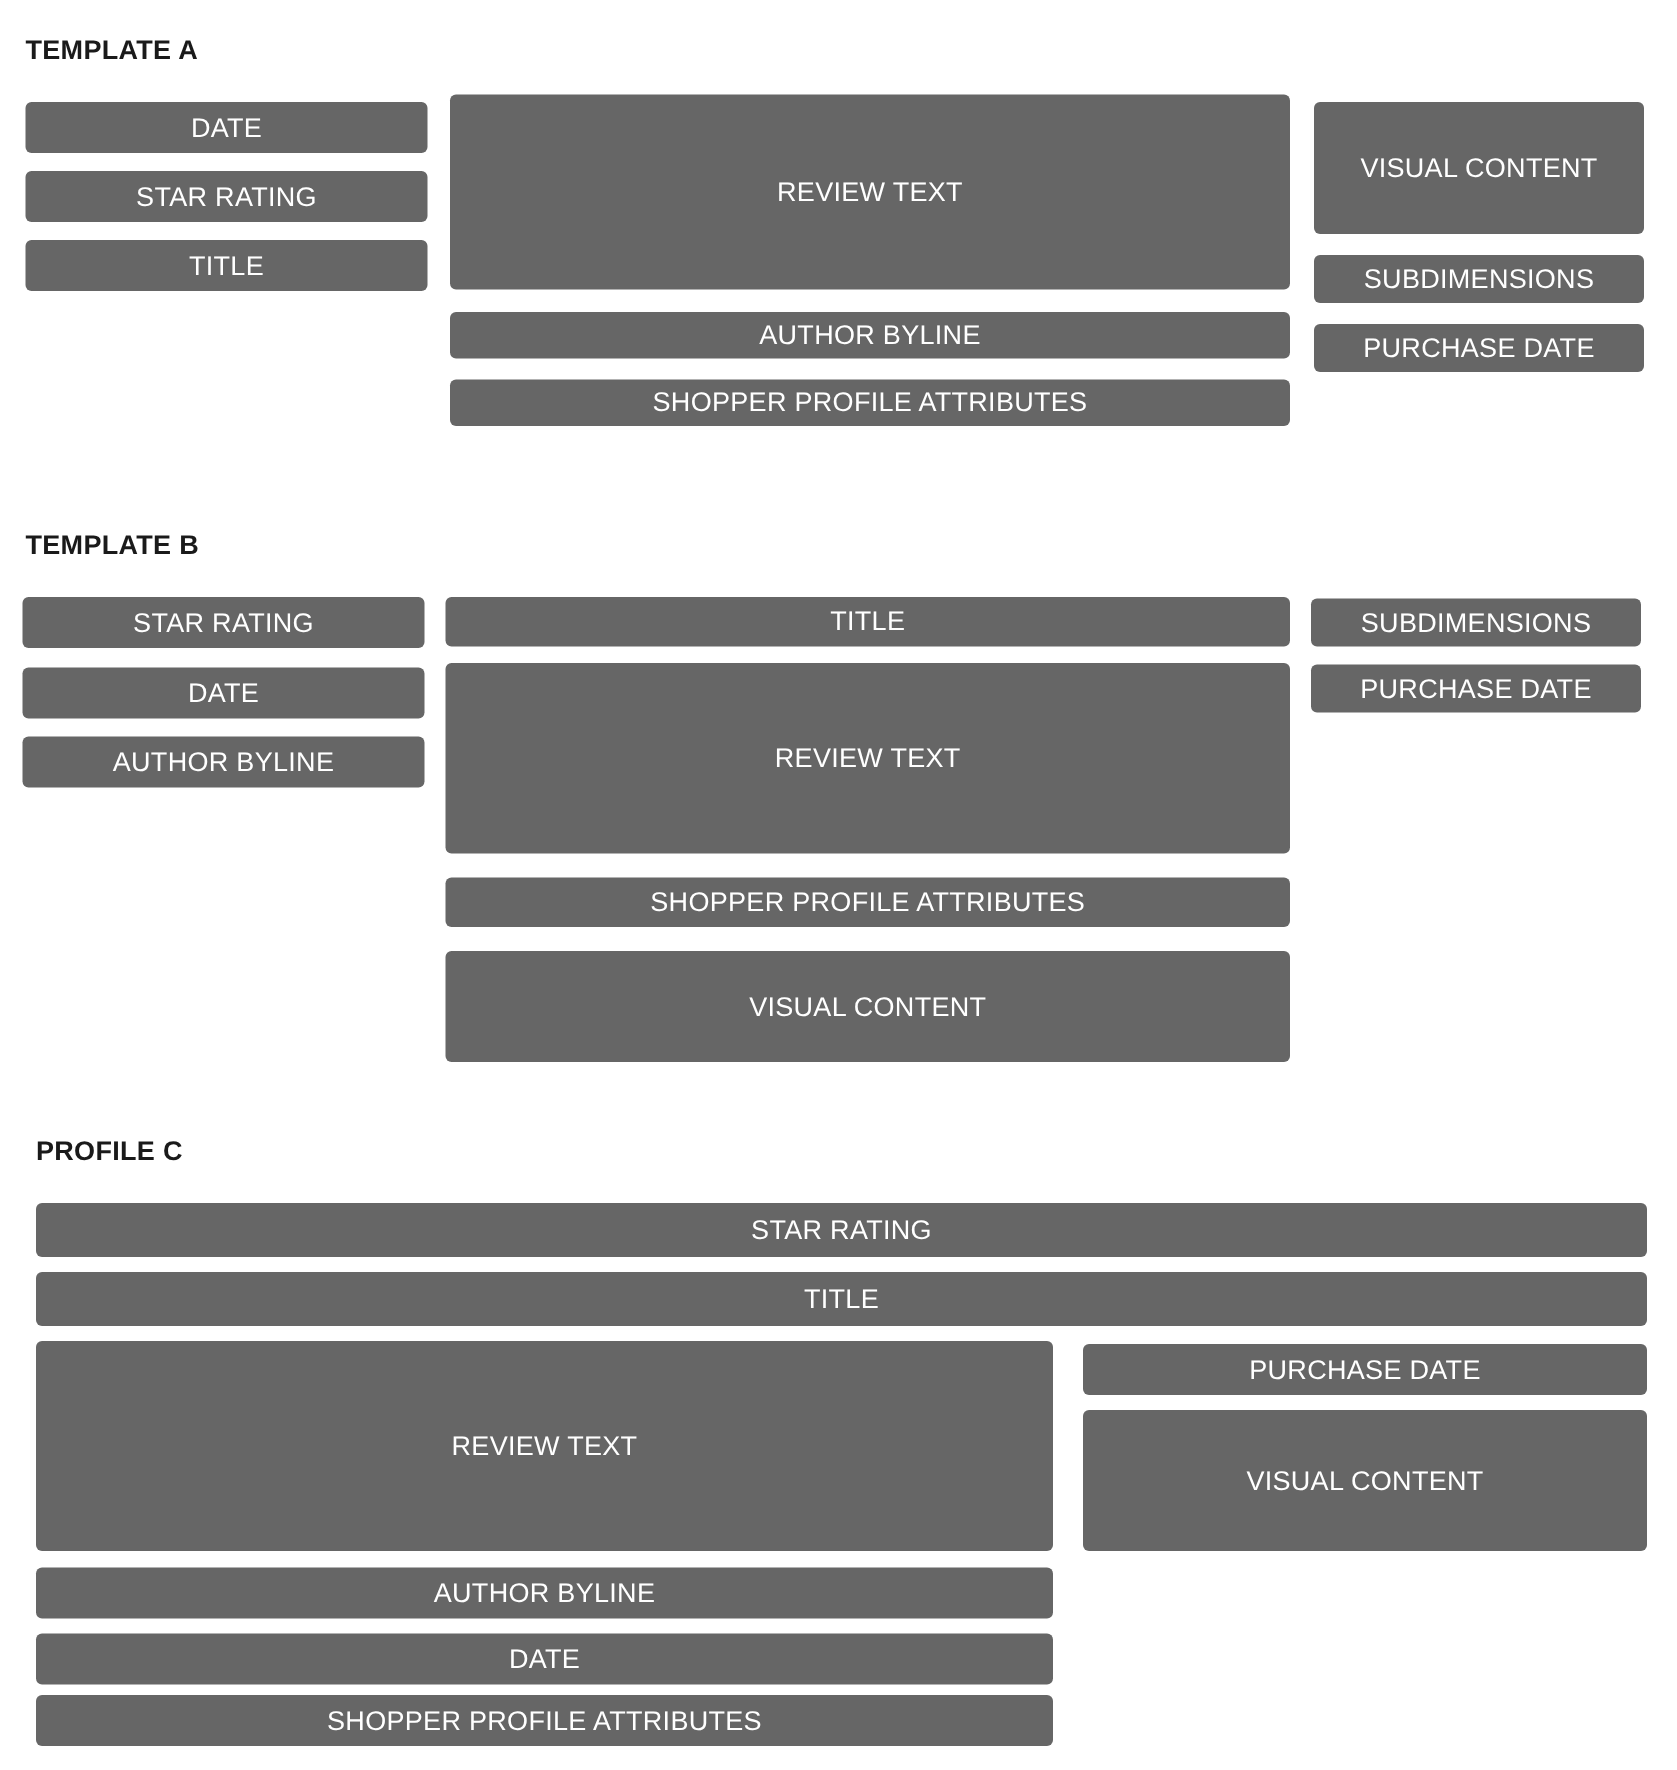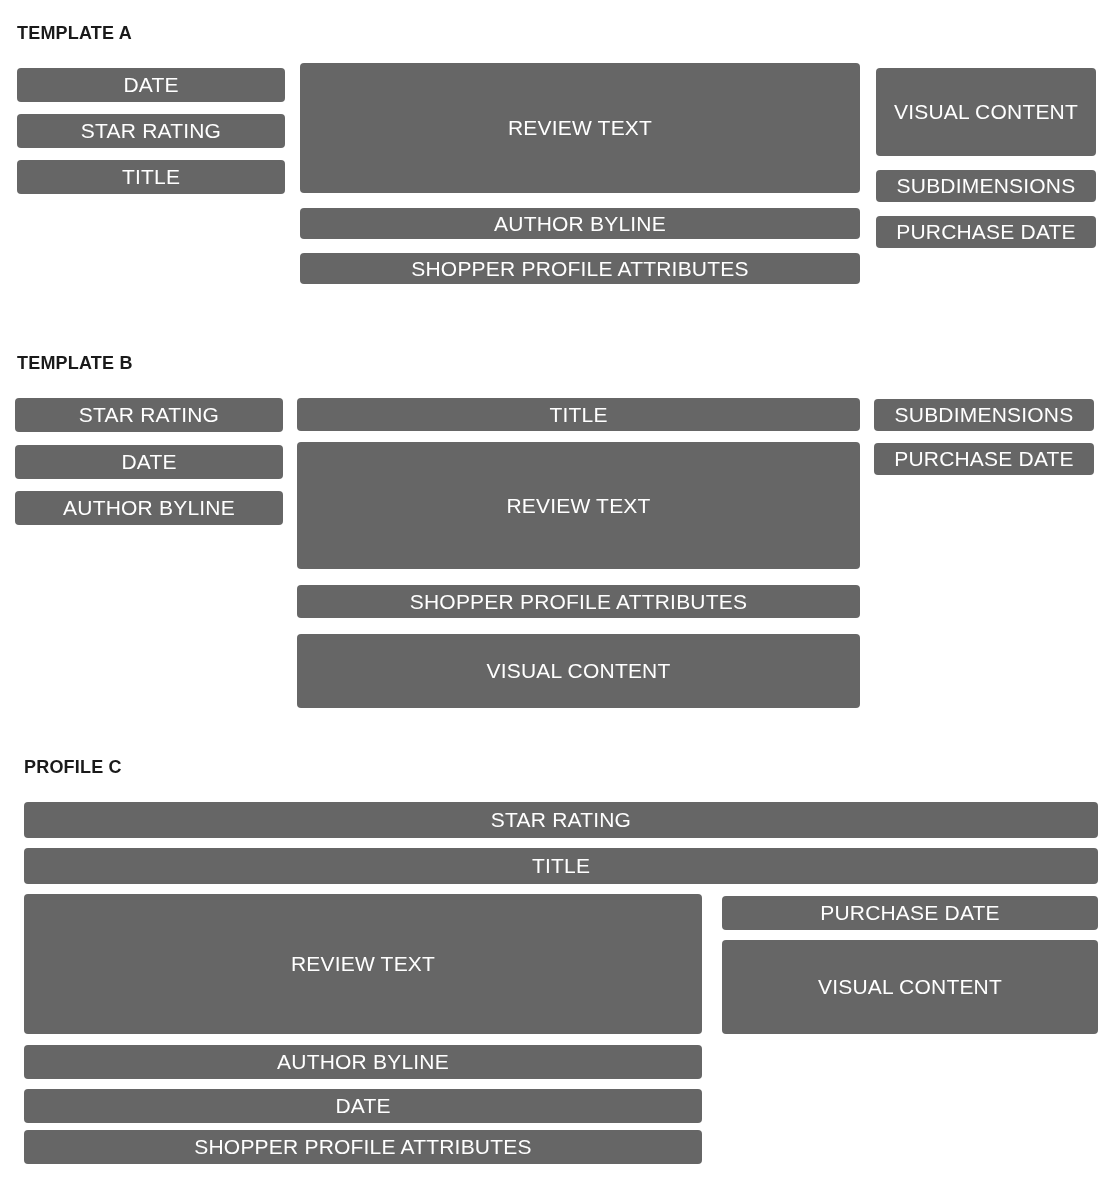--- a/index.html
+++ b/index.html
@@ -29,21 +29,21 @@
     letter-spacing: 0.2px;
     white-space: nowrap;
     line-height: 1;
   }
   .block {
     position: absolute;
     background: #666666;
     border-radius: 4px;
     color: #ffffff;
     font-family: "Liberation Sans", sans-serif;
-    font-size: 21px;
+    font-size: 18px;
     font-weight: normal;
     display: flex;
     align-items: center;
     justify-content: center;
     text-align: center;
     white-space: nowrap;
     box-sizing: border-box;
     letter-spacing: 0.2px;
   }
 </style>

